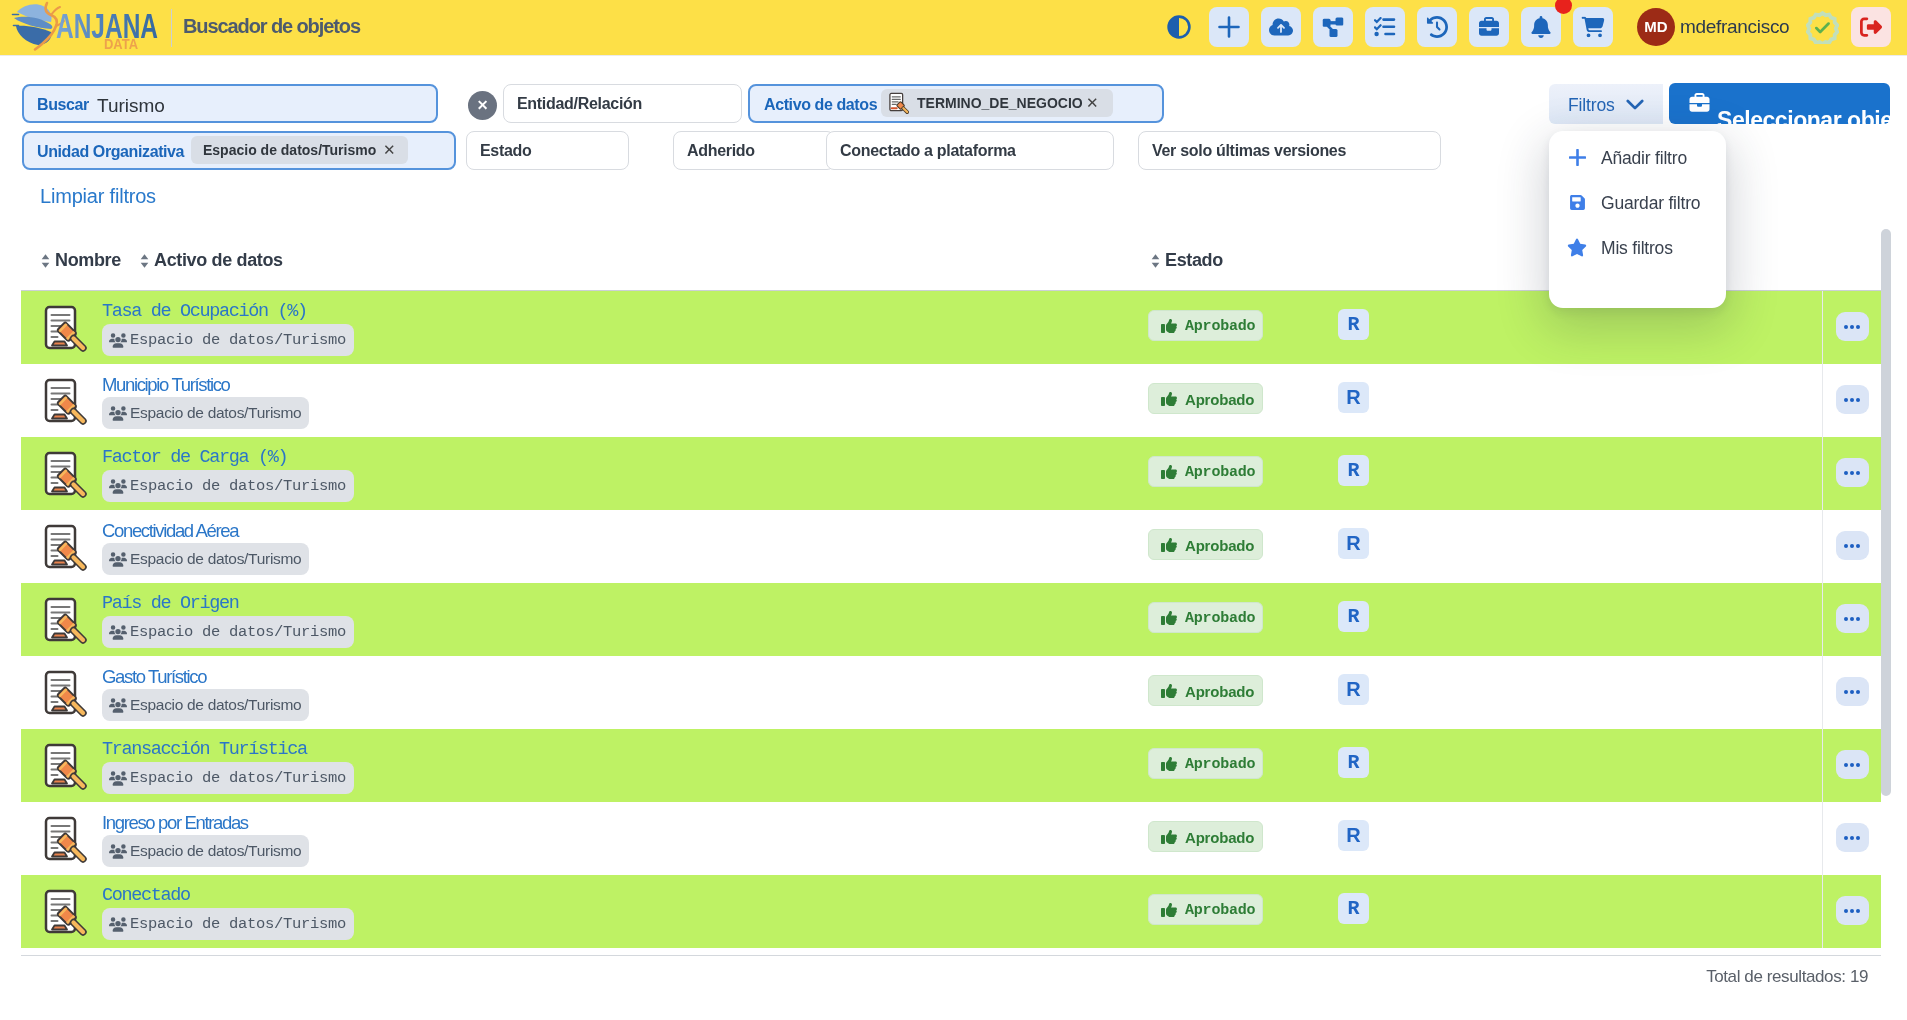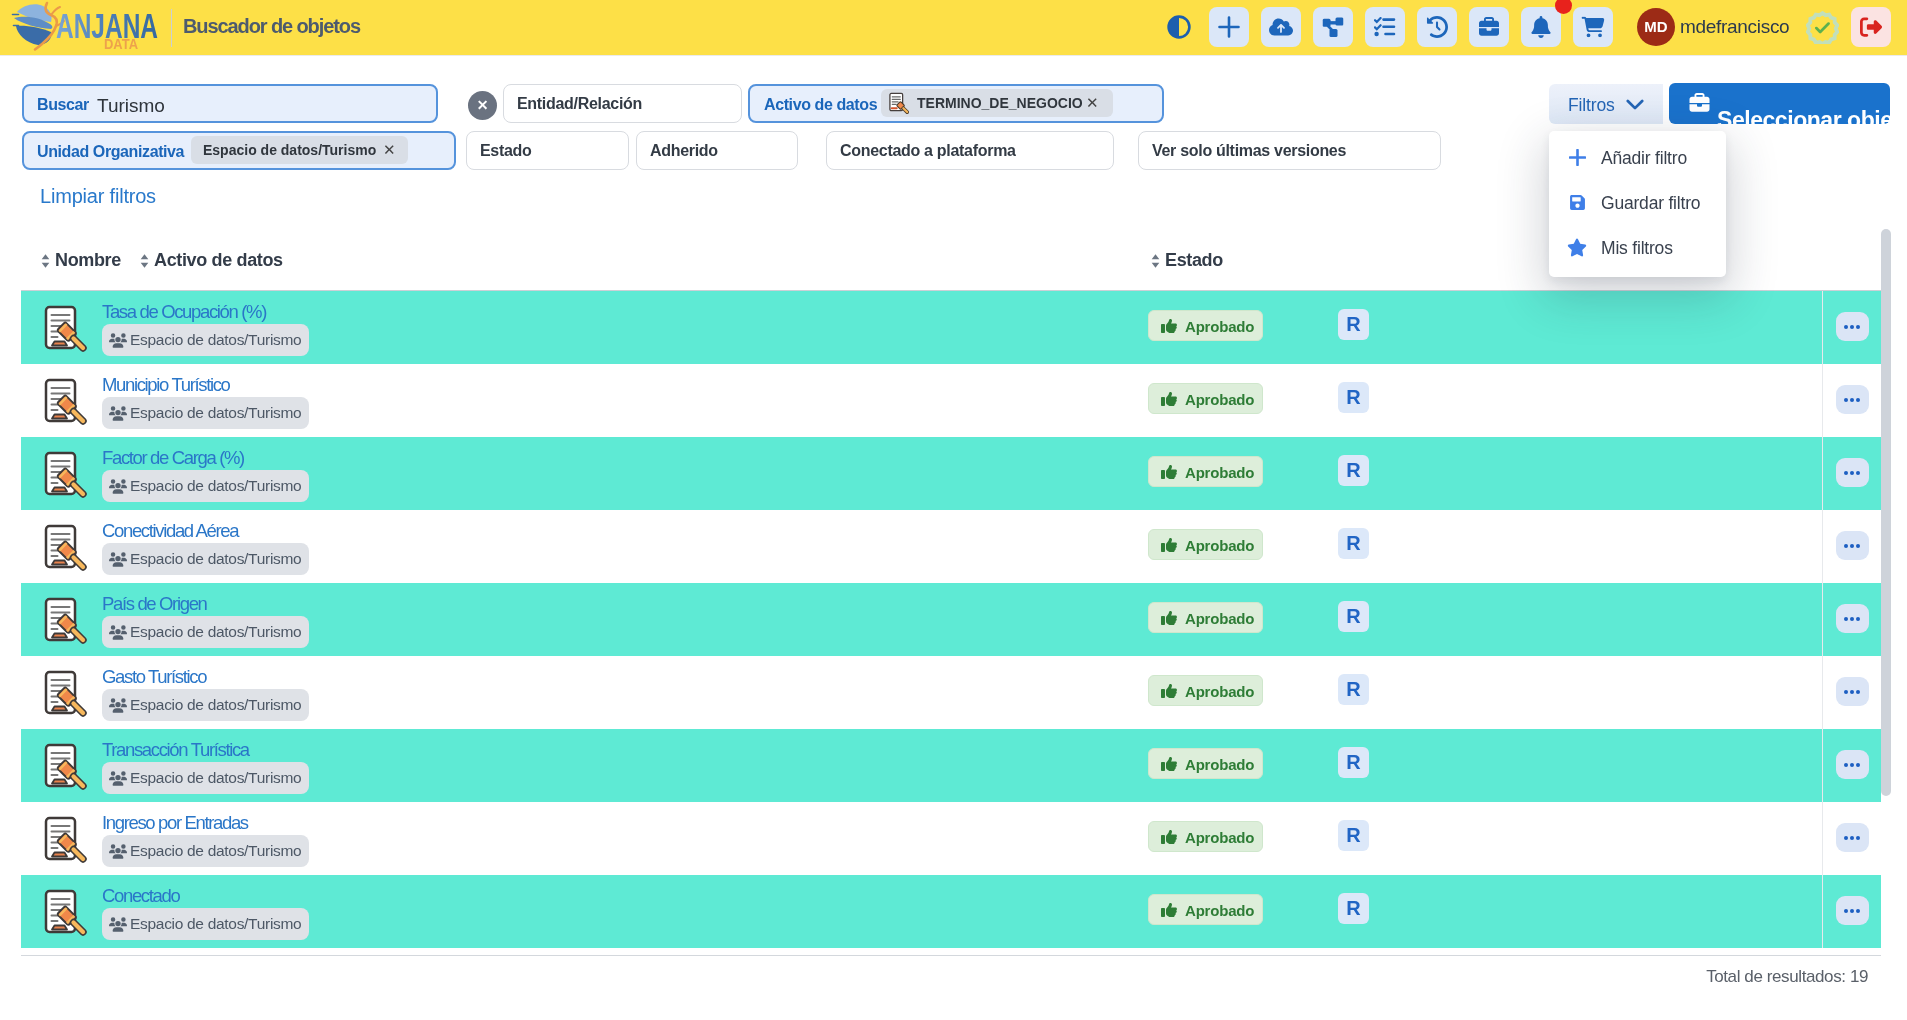--- a/index.html
+++ b/index.html
@@ -19,28 +19,28 @@
 .fwhite { position:absolute; background:#fff; border:1px solid #d8dbe0; border-radius:8px; height:39px; font-size:16px; font-weight:700; color:#333b45; line-height:37px; padding-left:13px; letter-spacing:-0.3px; white-space:nowrap; }
 .flabel { font-size:16px; font-weight:700; color:#1b66ba; letter-spacing:-0.4px; white-space:nowrap; }
 .chip { position:absolute; background:#d9dee6; border-radius:6px; color:#30363d; font-weight:700; font-size:14px; white-space:nowrap; }
 
 #filtros { position:absolute; left:1549px; top:84px; width:114px; height:40px; background:linear-gradient(#edf1fa,#dee8f6); border-radius:6px 0 0 6px; }
 #filtros span { position:absolute; left:19px; top:11px; font-size:17.5px; color:#2465b5; letter-spacing:-0.15px;text-align:right; }
 #selbtn { position:absolute; left:1669px; top:83px; width:221px; height:41px; background:#1a72cc; border-radius:6px; }
 #selbtn span { position:absolute; left:48px; top:24px; font-size:23px; font-weight:700; color:#fff; letter-spacing:-0.45px; white-space:nowrap; }
 #limpiar { position:absolute; left:40px; top:185px; font-size:20px; color:#2979cb; letter-spacing:-0.2px; }
 
-#dropdown { position:absolute; left:1549px; top:131px; width:177px; height:146px; background:#fff; border-radius:5px; box-shadow:0 4px 10px rgba(30,40,60,.08), 0 16px 48px 6px rgba(35,45,65,.20); z-index:20; }
+#dropdown { position:absolute; left:1549px; top:131px; width:177px; height:177px; background:#fff; border-radius:14px; box-shadow:0 4px 10px rgba(30,40,60,.08), 0 16px 48px 6px rgba(35,45,65,.20); z-index:20; }
 .ditem { position:absolute; left:52px; font-size:17.5px; color:#39414e; letter-spacing:-0.2px; white-space:nowrap; }
 
 #thead { position:absolute; left:0; top:230px; width:1907px; height:61px; background:#fff; }
 .hcell { position:absolute; font-size:18px; font-weight:700; color:#333c49; top:20px; white-space:nowrap; letter-spacing:-0.35px; }
 #tablewrap { position:absolute; left:21px; top:290px; width:1860px; height:666px; border-top:1px solid #ccd0d6; border-bottom:1px solid #d4d8dd; overflow:hidden; }
 .row { position:absolute; left:0; width:1860px; height:73px; }
-.row.odd { background:#5eead4; }
+.row.odd { background:#bef264;font-family:Liberation Mono, monospace; }
 .row.even { background:#fff; }
 .rowdiv { position:absolute; left:1801px; top:0; width:1px; height:73px; background:#e7e9ec; }
 .name { position:absolute; left:81px; top:10px; font-size:18.5px; color:#2a76c8; letter-spacing:-1.35px; white-space:nowrap; }
 .rchip { position:absolute; left:81px; top:33px; height:32px; background:#dfe2e7; border-radius:8px; font-size:15.5px; color:#4d5866; line-height:32px; padding:0 8px 0 28px; letter-spacing:-0.3px; white-space:nowrap; display:inline-block; }
 .aprob { position:absolute; left:1127px; top:19px; width:115px; height:31px; background:#ddeeda; border:1px solid #cfe7cc; border-radius:6px; }
 .aprob span { position:absolute; left:36px; top:7px; font-size:15px; font-weight:700; color:#2e7d36; letter-spacing:-0.2px; }
 .rbadge { position:absolute; left:1317px; top:18px; width:31px; height:31px; background:#dce8f9; border-radius:6px; text-align:center; line-height:31px; font-size:20px; font-weight:700; color:#2165c5; }
 .dots { position:absolute; left:1815px; top:21px; width:33px; height:29px; background:#dbe5f6; border-radius:9px; }
 .dots i { position:absolute; top:13px; width:4px; height:4px; border-radius:50%; background:#1d5fc2; }
 #totals { position:absolute; left:1555px; top:967px; width:313px; text-align:right; font-size:17px; color:#5a6069; letter-spacing:-0.4px; }
@@ -178,21 +178,21 @@
 </div>
 
 <div class="fblue" style="left:22px;top:131px;width:434px;">
   <span class="flabel" style="position:absolute;left:13px;top:10px;">Unidad Organizativa</span>
   <div class="chip" style="position:absolute;left:167px;top:3px;width:217px;height:28px;">
     <span style="position:absolute;left:12px;top:6px;">Espacio de datos/Turismo</span>
     <span style="position:absolute;left:192px;top:5px;font-weight:400;color:#444;font-size:15px;">✕</span>
   </div>
 </div>
 <div class="fwhite" style="left:466px;top:131px;width:163px;">Estado</div>
-<div class="fwhite" style="left:636px;top:131px;width:162px;">Adherido</div>
+<div class="fwhite" style="left:673px;top:131px;width:162px;">Adherido</div>
 <div class="fwhite" style="left:826px;top:131px;width:288px;">Conectado a plataforma</div>
 <div class="fwhite" style="left:1122px;top:131px;width:303px;margin-left:16px;">Ver solo últimas versiones</div>
 <div id="limpiar">Limpiar filtros</div>
 
 <div id="dropdown">
   <svg style="position:absolute;left:20px;top:18px" width="17" height="17" viewBox="0 0 17 17">
       <path d="M8.5 1v15M1 8.5h15" stroke="#3f7fe8" stroke-width="2.6" stroke-linecap="round"></path>
     </svg>
   <div class="ditem" style="left:52px;top:17px;">Añadir filtro</div>
   <svg style="position:absolute;left:20px;top:63px" width="17" height="17" viewBox="0 0 448 512">

